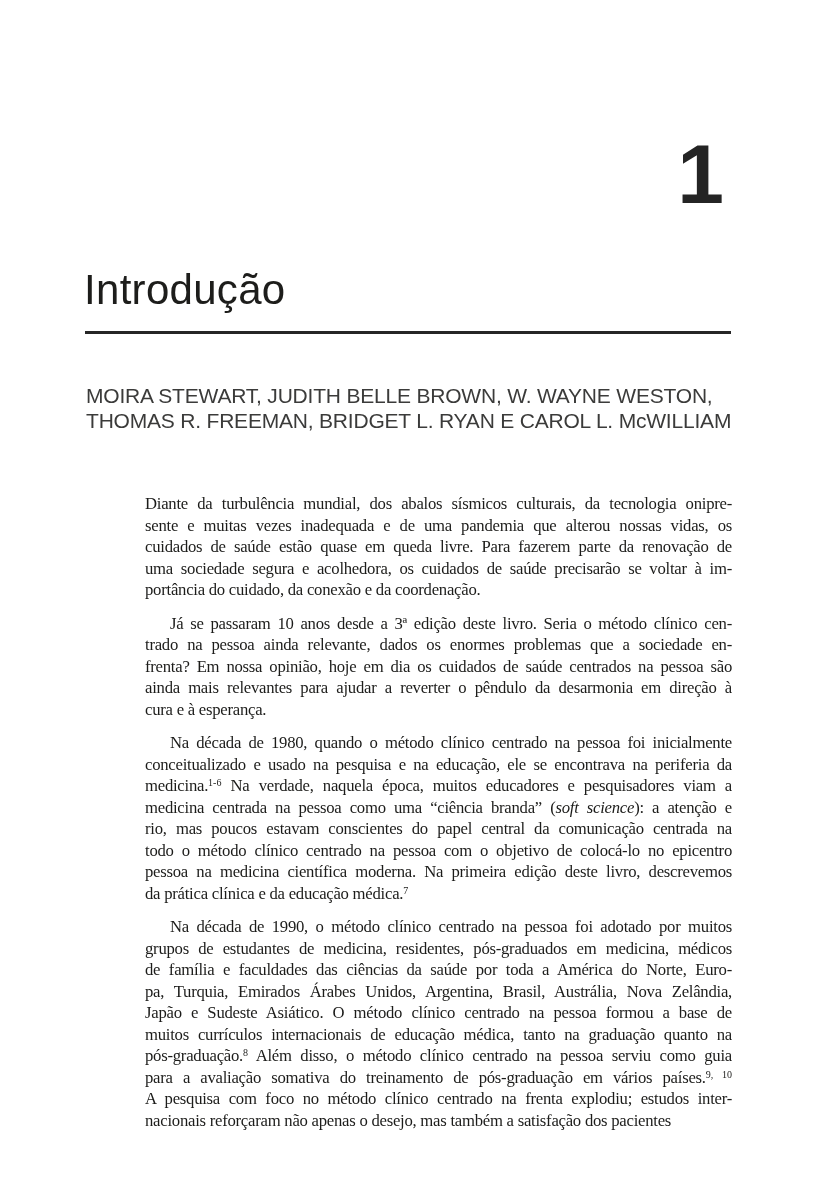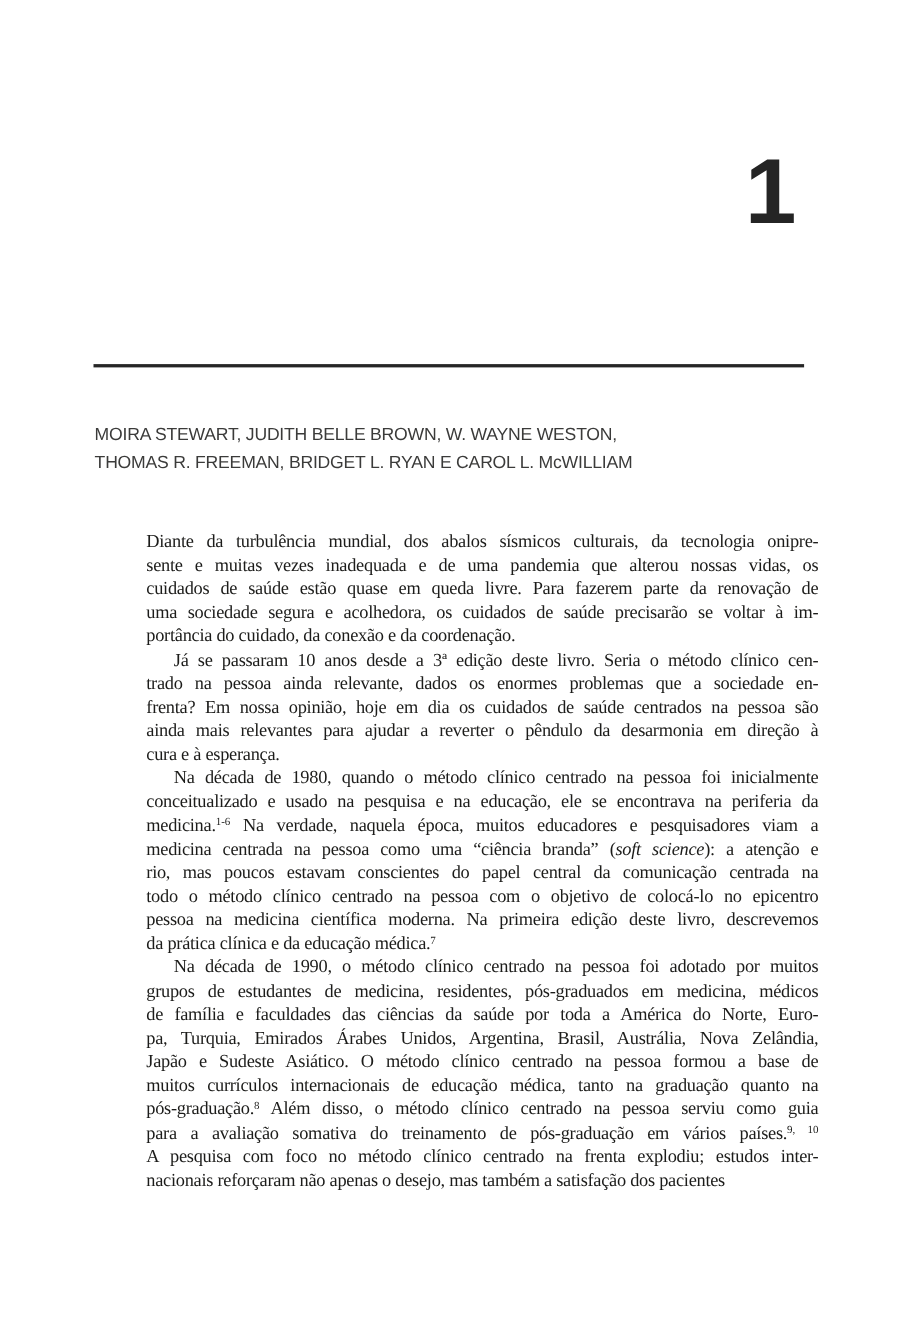--- a/index.html
+++ b/index.html
@@ -34,55 +34,56 @@
   }
   .title-rule {
     position: absolute;
     left: 85px; top: 331px;
     width: 646px; height: 3px;
     background: #262626;
   }
   .authors {
     position: absolute;
     left: 86px; top: 383px;
-    font-size: 16px; line-height: 25px;
+    font-size: 21px; line-height: 25px;
     letter-spacing: -0.2px;
     color: #3b3b3a;
     font-family: "Liberation Sans", sans-serif;
   }
   .body-text {
     position: absolute;
     left: 133px; top: 481px;
     width: 611px;
     font-family: "Liberation Serif", serif;
     font-size: 16.7px; line-height: 21.5px;
     letter-spacing: -0.25px;
     color: #1c1c1a;
   }
-  .para { margin: 0; padding: 0; }
+  .para { margin: 12px; padding: 0; }
   .line {
     text-align: justify;
     text-align-last: justify;
   }
   .line.last { text-align-last: left; }
   .line.indent { text-indent: 25px; }
   .body-text sup {
     font-size: 10px;
     line-height: 0;
     vertical-align: 5px;
     letter-spacing: 0;
   }
   .body-text em { }
 </style>
 </head>
 <body>
 
 <div class="page">
   <div class="chapter-number">1</div>
 
+  <h1 class="chapter-title">Introdução</h1>
 
   <div class="title-rule"></div>
 
   <div class="authors">
       <div>MOIRA STEWART, JUDITH BELLE BROWN, W. WAYNE WESTON,</div>
       <div>THOMAS R. FREEMAN, BRIDGET L. RYAN E CAROL L. McWILLIAM</div>
     </div>
 
   <div class="body-text">
       <div class="para">

